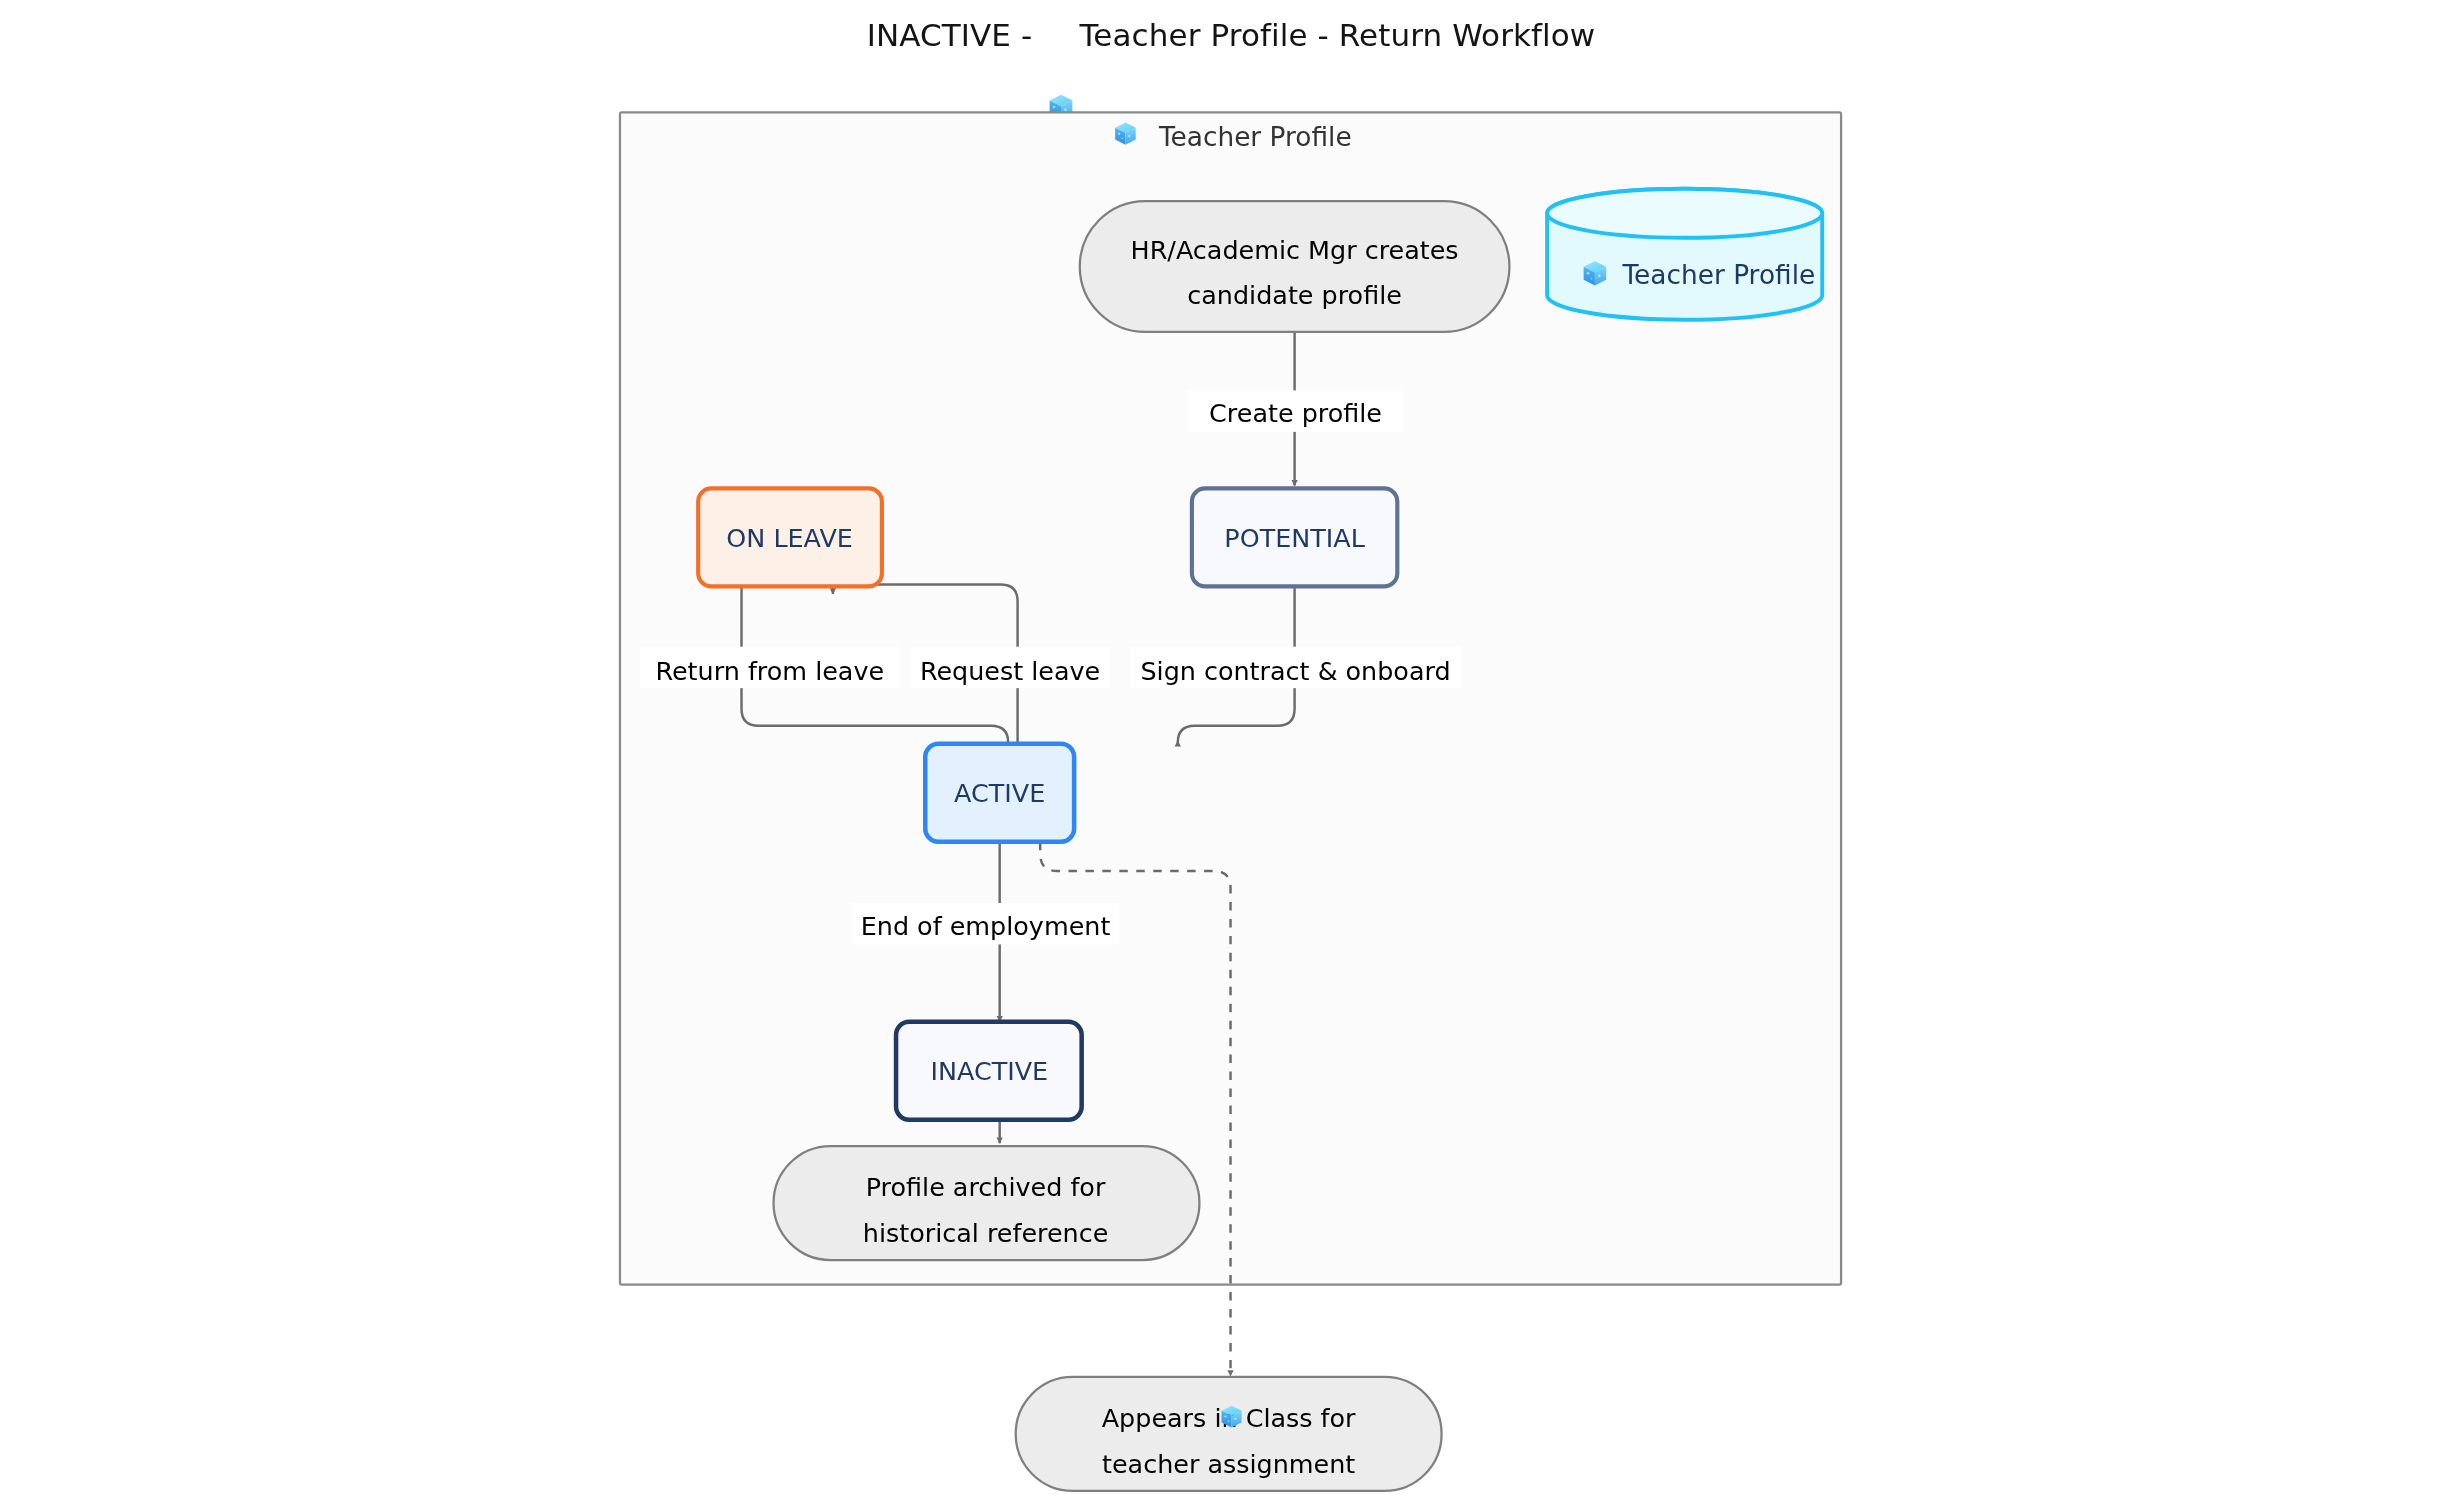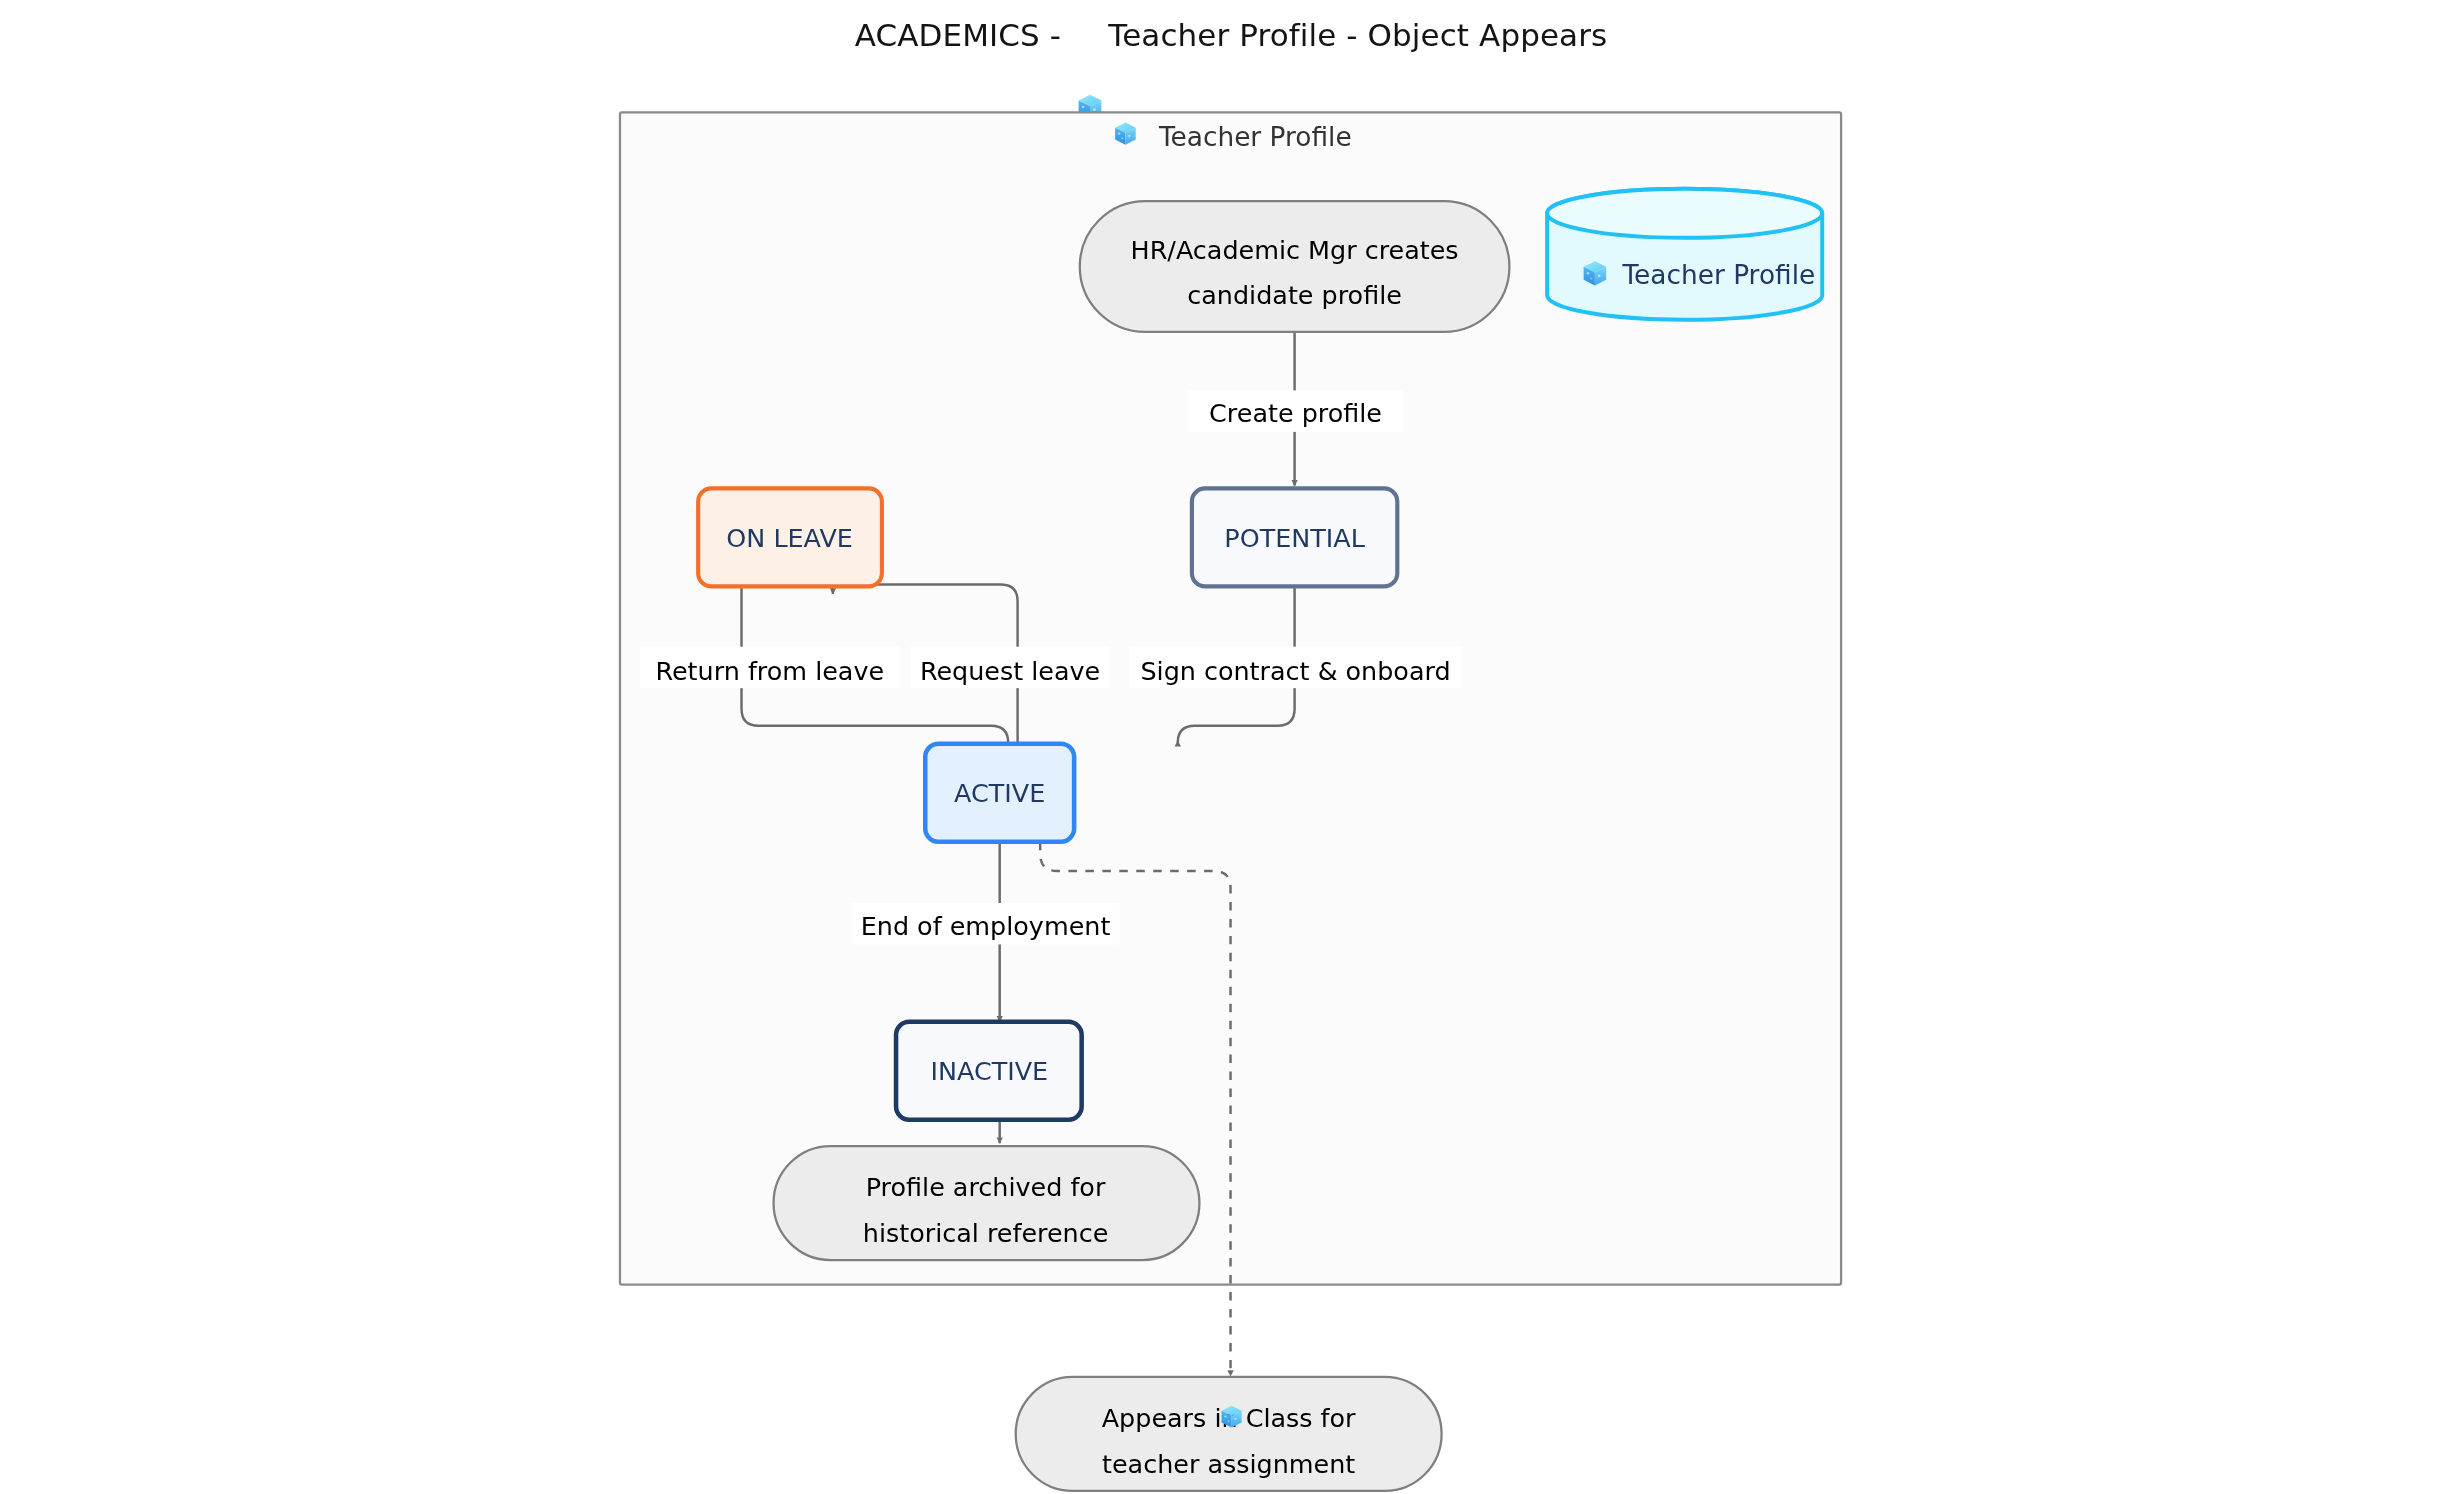--- a/index.html
+++ b/index.html
@@ -77,21 +77,21 @@
     stroke-width: 2.6px;
   }
   .lbl-bg { fill: #ffffff; }
 </style>
 </head>
 <body>
 
 <div id="stage">
 
   <div id="diagram-title">
-    <span>ACADEMICS - </span>
+    <span>INACTIVE - </span>
     <span class="cube-ico">
       <svg viewBox="0 0 32 32">
         <defs>
           <linearGradient id="cubeTopG" x1="0" y1="0" x2="1" y2="1">
             <stop offset="0" stop-color="#9fe7fb"></stop>
               <stop offset="1" stop-color="#54cdf5"></stop>
           </linearGradient>
           <linearGradient id="cubeLeftG" x1="0" y1="0" x2="0" y2="1">
             <stop offset="0" stop-color="#4fb9f2"></stop>
               <stop offset="1" stop-color="#2f8fe0"></stop>
@@ -103,21 +103,21 @@
         </defs>
         <path d="M16 2 L29 8.5 L16 15 L3 8.5 Z" fill="url(#cubeTopG)"></path>
         <path d="M3 8.5 L16 15 L16 30 L3 23.5 Z" fill="url(#cubeLeftG)"></path>
         <path d="M29 8.5 L16 15 L16 30 L29 23.5 Z" fill="url(#cubeRightG)"></path>
         <circle cx="8" cy="16" r="1.5" fill="#ffffff" opacity="0.55"></circle>
         <circle cx="21" cy="19" r="1.5" fill="#ffffff" opacity="0.5"></circle>
         <circle cx="12" cy="22" r="1.2" fill="#ffffff" opacity="0.45"></circle>
       </svg>
     </span>
     <span>Teacher Profile</span>
-    <span> - Object Appears</span>
+    <span> - Return Workflow</span>
   </div>
 
   <svg id="flow" width="2462" height="1495" viewBox="0 0 2613 1586">
     <defs>
       <marker id="arrowhead" viewBox="0 0 12 12" refX="10" refY="6" markerWidth="8" markerHeight="8" orient="auto-start-reverse" markerUnits="userSpaceOnUse">
         <path d="M 1 1 L 11 6 L 1 11 z" fill="#6b6b6b" stroke="none"></path>
       </marker>
       <linearGradient id="cubeTop2" x1="0" y1="0" x2="1" y2="1">
         <stop offset="0" stop-color="#9fe7fb"></stop>
           <stop offset="1" stop-color="#54cdf5"></stop>

